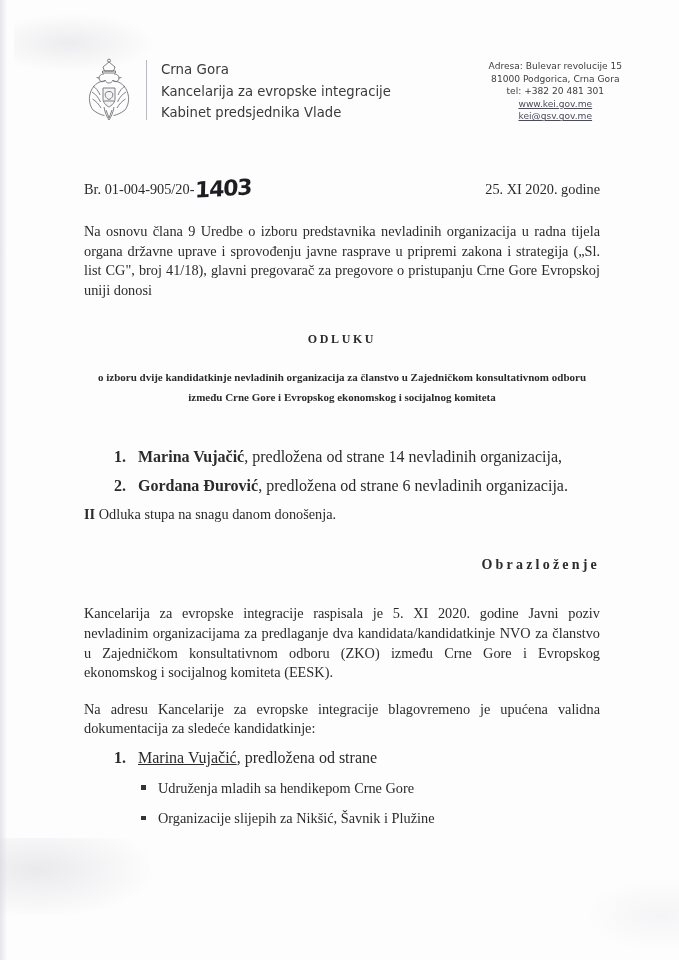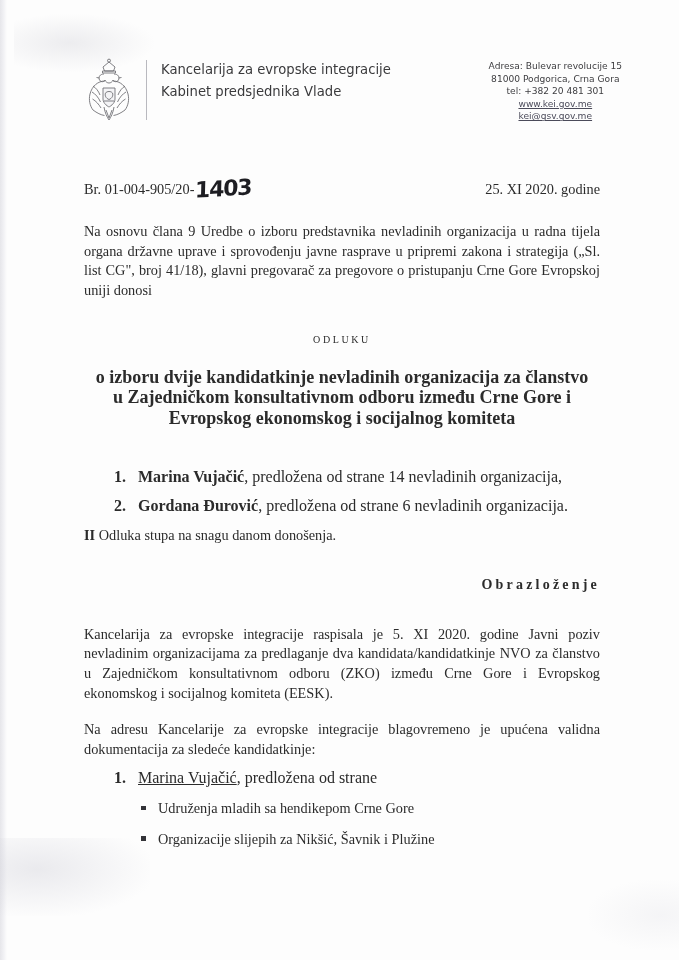--- a/index.html
+++ b/index.html
@@ -131,28 +131,28 @@
   p { margin: 0; }
   .just { text-align: justify; }
   .para-intro { text-align: justify; }
 
   .spacer-lg { height: 30px; }
   .spacer-md { height: 17px; }
   .spacer-sm { height: 10px; }
 
   .title-main {
     text-align: center;
-    font-weight: normal;
-    font-size: 10px;
+    font-weight: bold;
+    font-size: 12px;
     letter-spacing: 2.6px;
   }
   .title-sub {
     text-align: center;
     font-weight: bold;
-    font-size: 18px;
+    font-size: 11px;
     line-height: 20.5px;
     padding: 0 6px;
   }
   .heading-expl {
     text-align: right;
     font-weight: bold;
     font-size: 14px;
     letter-spacing: 3.2px;
   }
 
@@ -237,20 +237,21 @@
           <path d="M30 52 L27 60"></path>
 
           <path d="M11 52 C15 55 19 57 22.5 57.5"></path>
           <path d="M43 52 C39 55 35 57 31.5 57.5"></path>
         </g>
       </svg>
 
       <div class="brand-divider"></div>
 
       <div class="brand-lines">
+        <div class="l1">Crna Gora</div>
         <div>Kancelarija za evropske integracije</div>
         <div>Kabinet predsjednika Vlade</div>
       </div>
     </div>
 
     <div class="address">
       <div>Adresa: Bulevar revolucije 15</div>
       <div>81000 Podgorica, Crna Gora</div>
       <div>tel: +382 20 481 301</div>
       <div class="link">www.kei.gov.me</div>

